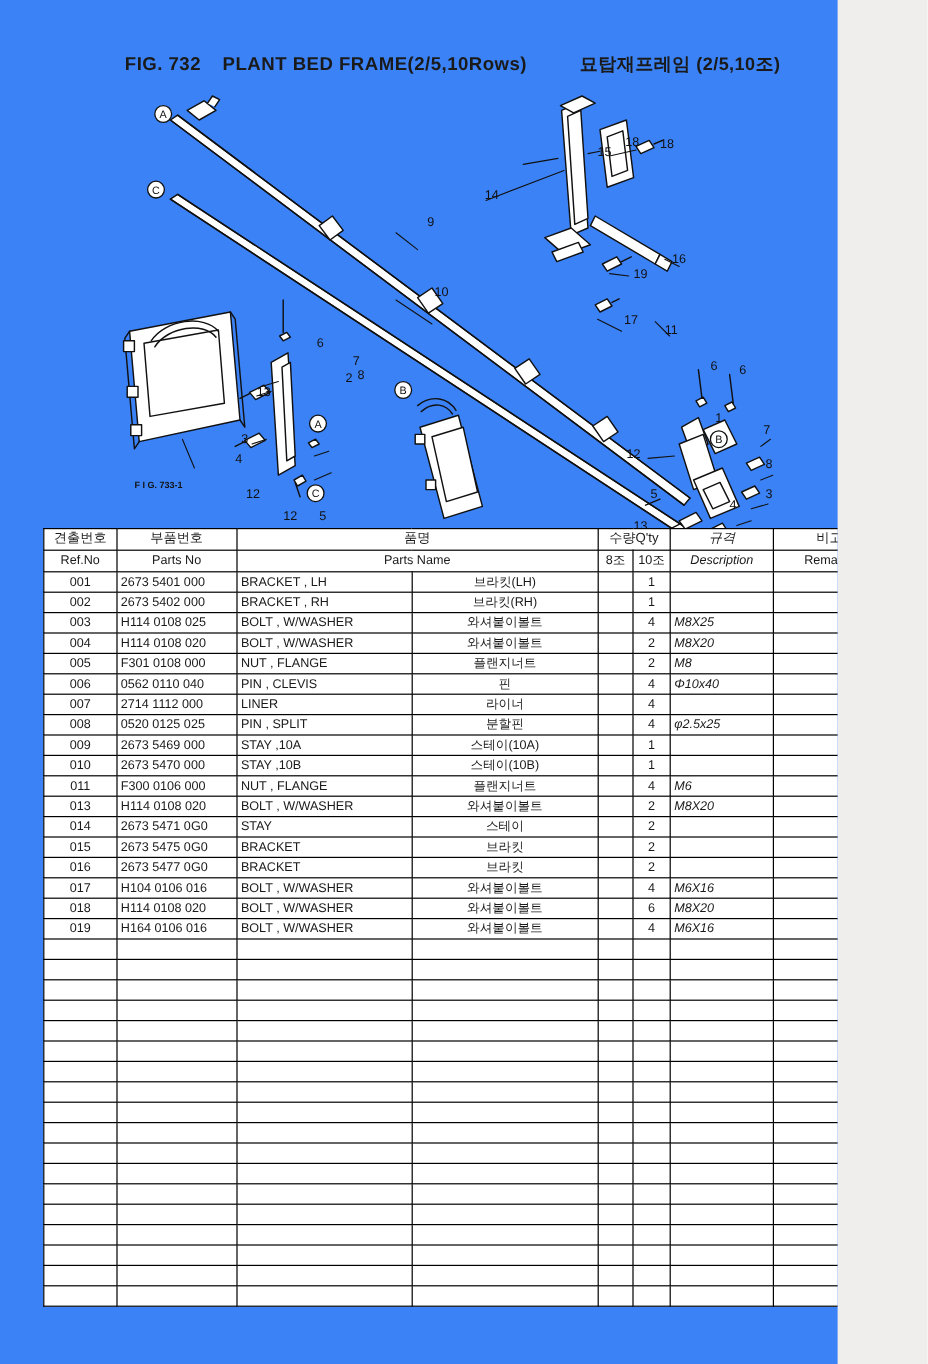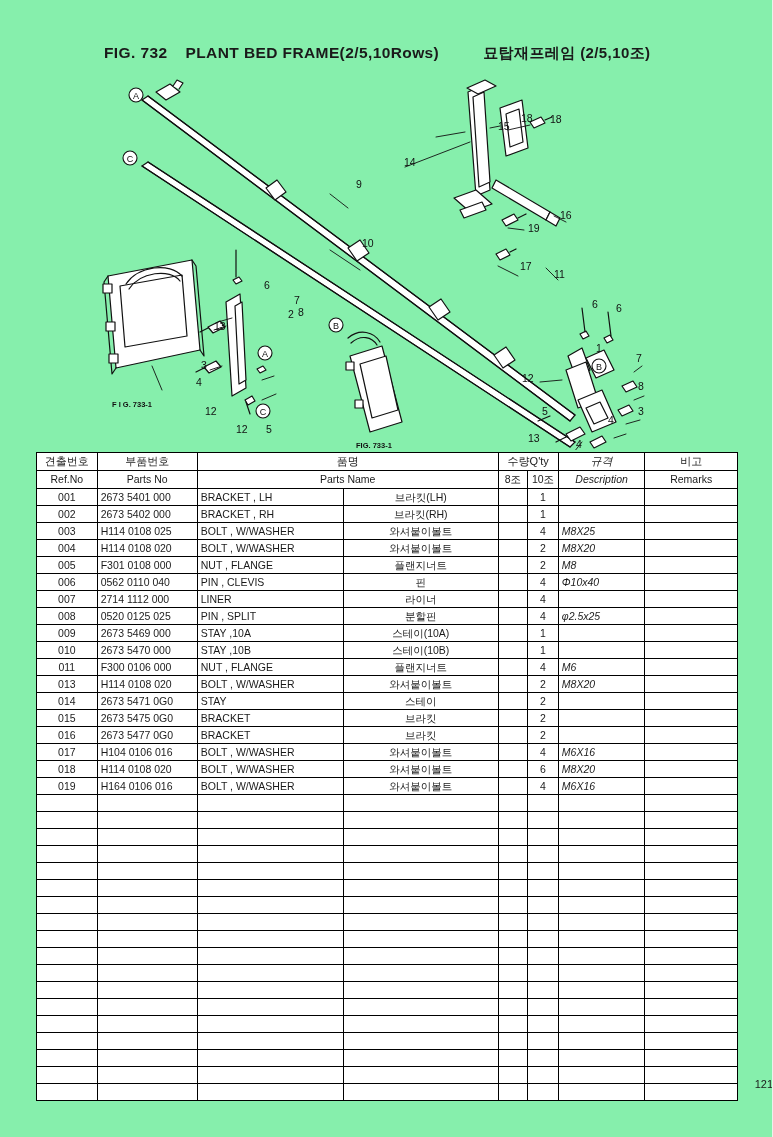--- a/index.html
+++ b/index.html
@@ -11,22 +11,22 @@
     width: 773px;
     height: 1137px;
     position: relative;
     font-family: "Liberation Sans", sans-serif;
     color: #1a1a1a;
     background: #efeeec;
   }
   #page {
     position: absolute;
     left: 0; top: 0;
-    width: 772px; height: 1137px;
-    background: #86efac;
+    width: 698px; height: 1137px;
+    background: #3b82f6;
     overflow: hidden;
   }
   
   #title-row {
     position: absolute;
     left: 104px;
     top: 44px;
     display: flex;
     align-items: baseline;
     white-space: nowrap;
@@ -45,21 +45,21 @@
     top: 70px;
     width: 713px;
     height: 380px;
   }
   #drawing svg { display: block; }
 
   
   #parts-table {
     position: absolute;
     left: 36px;
-    top: 452px;
+    top: 440px;
     width: 702px;
     border-collapse: collapse;
     font-size: 10.5px;
     background: #fff;
   }
   #parts-table td, #parts-table th {
     border: 1px solid #000;
     padding: 0 3px;
     height: 16px;
     line-height: 16px;

